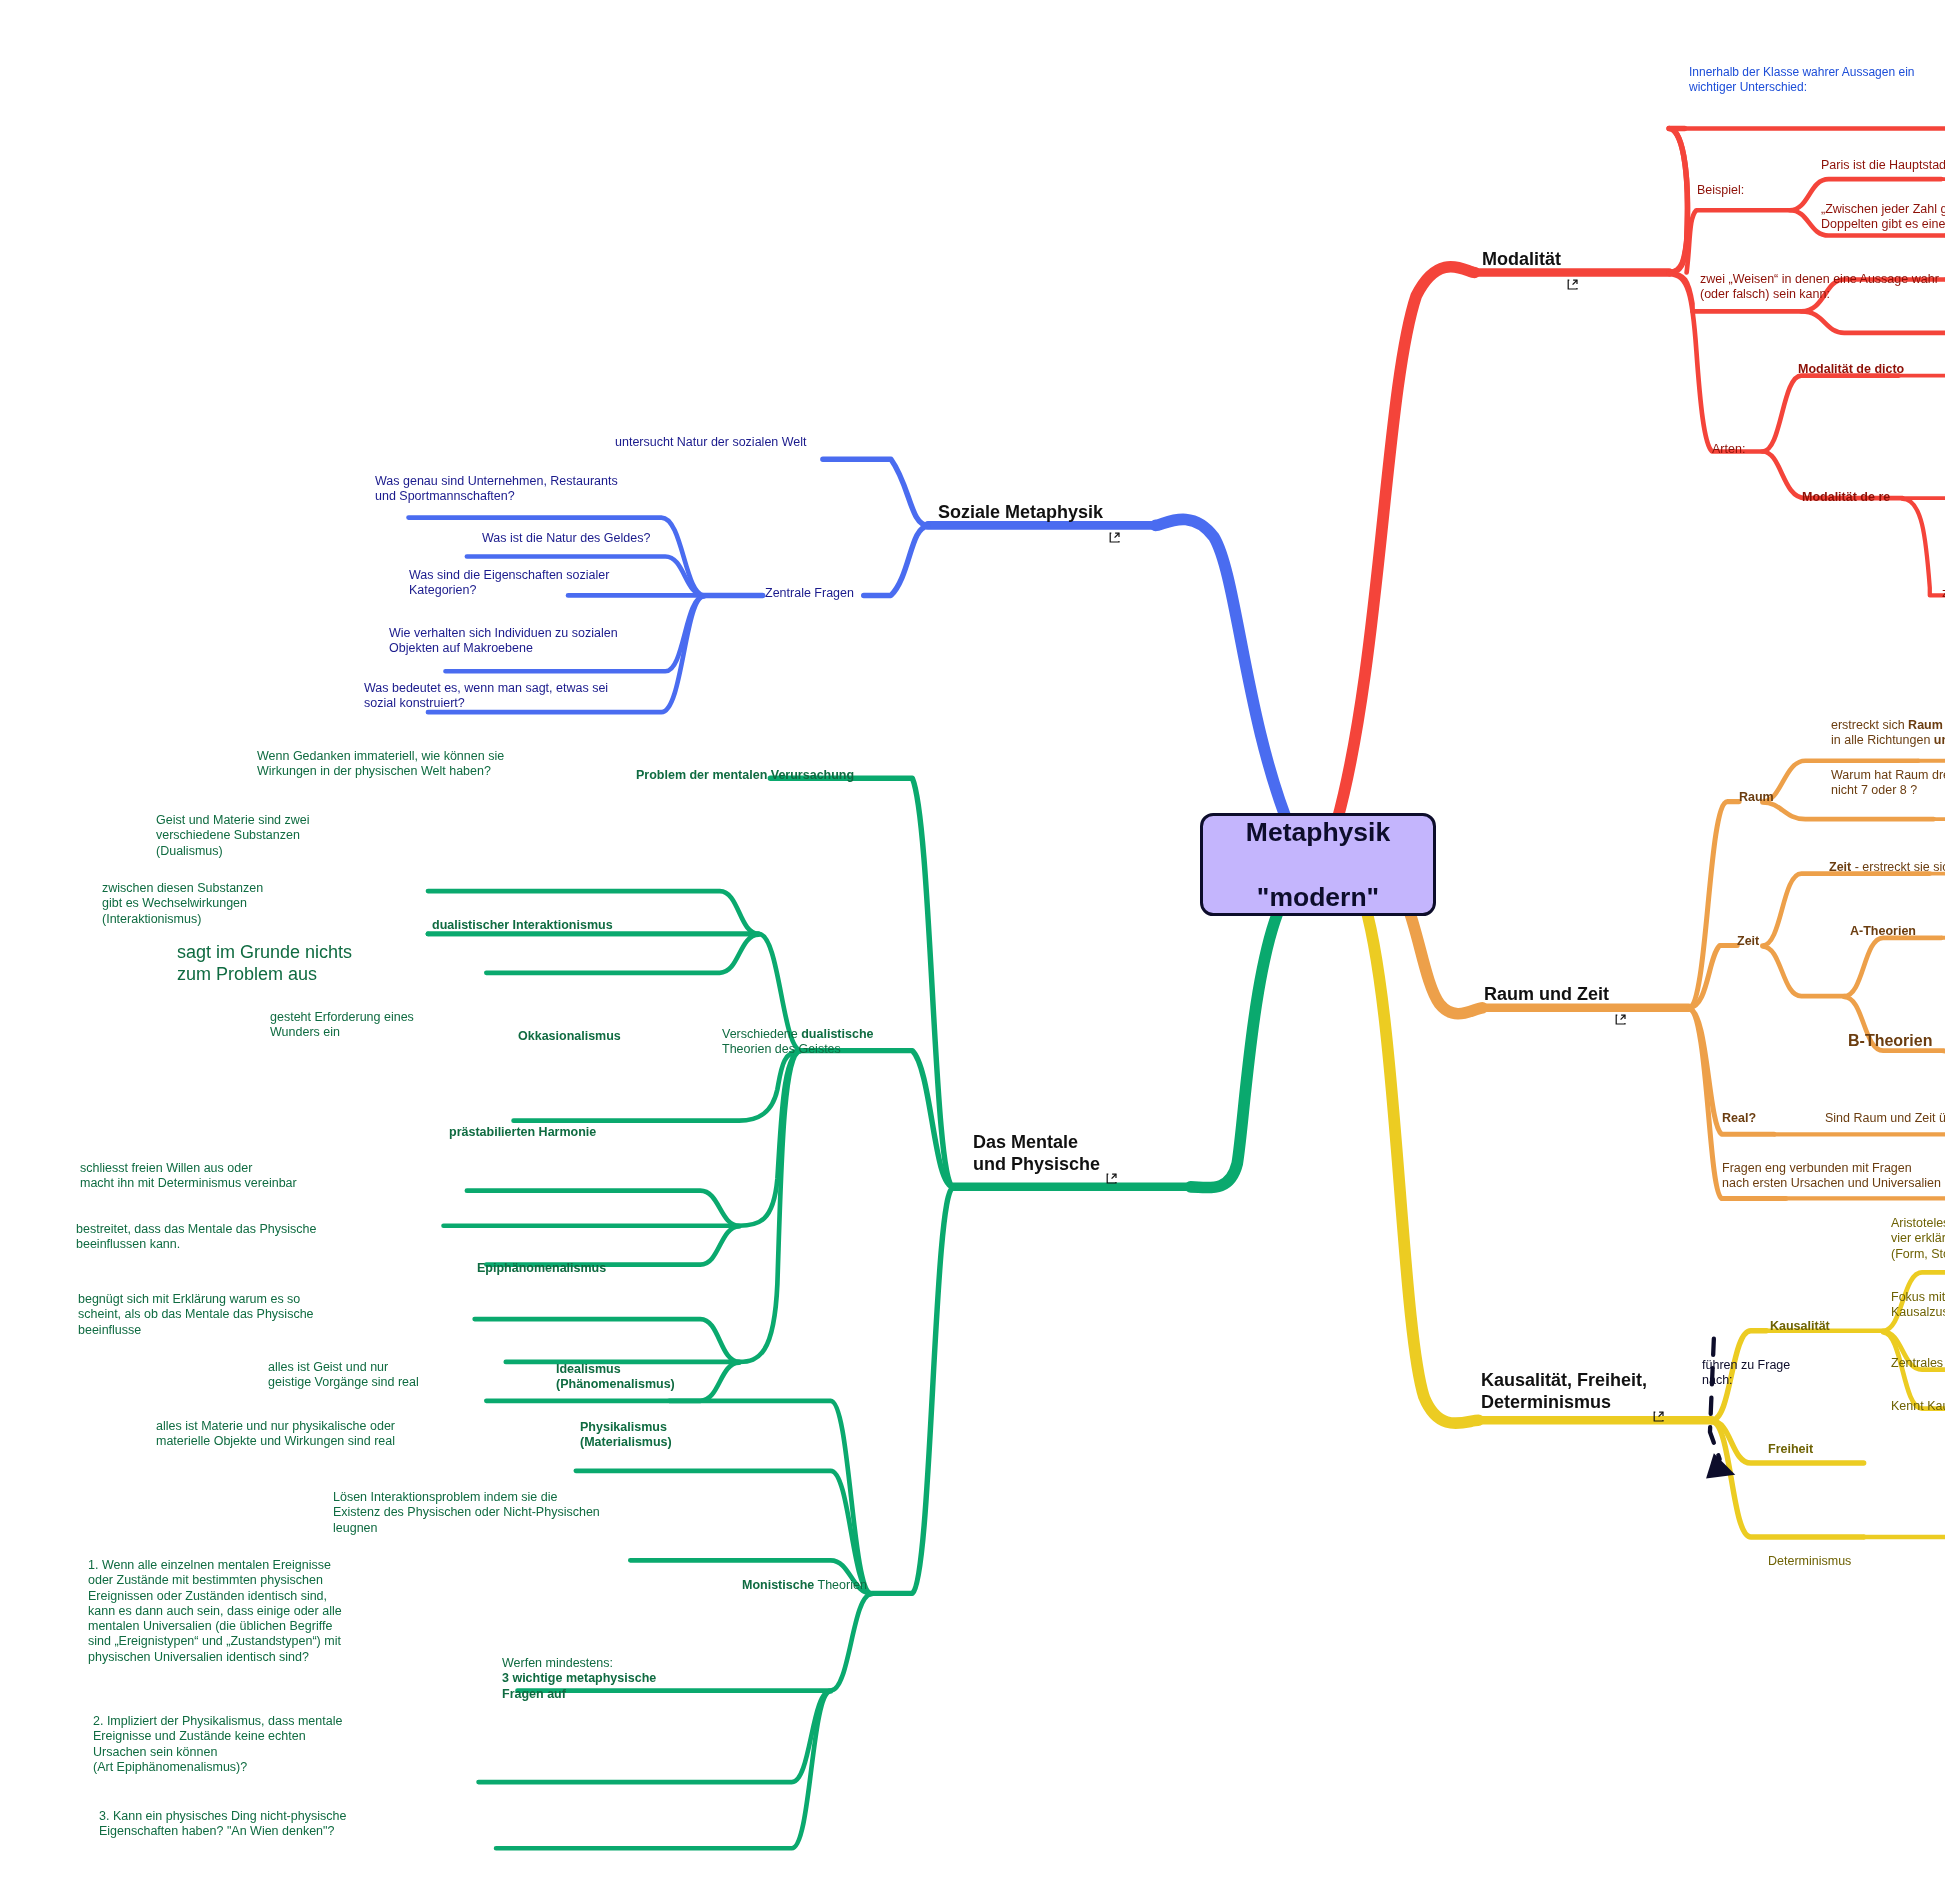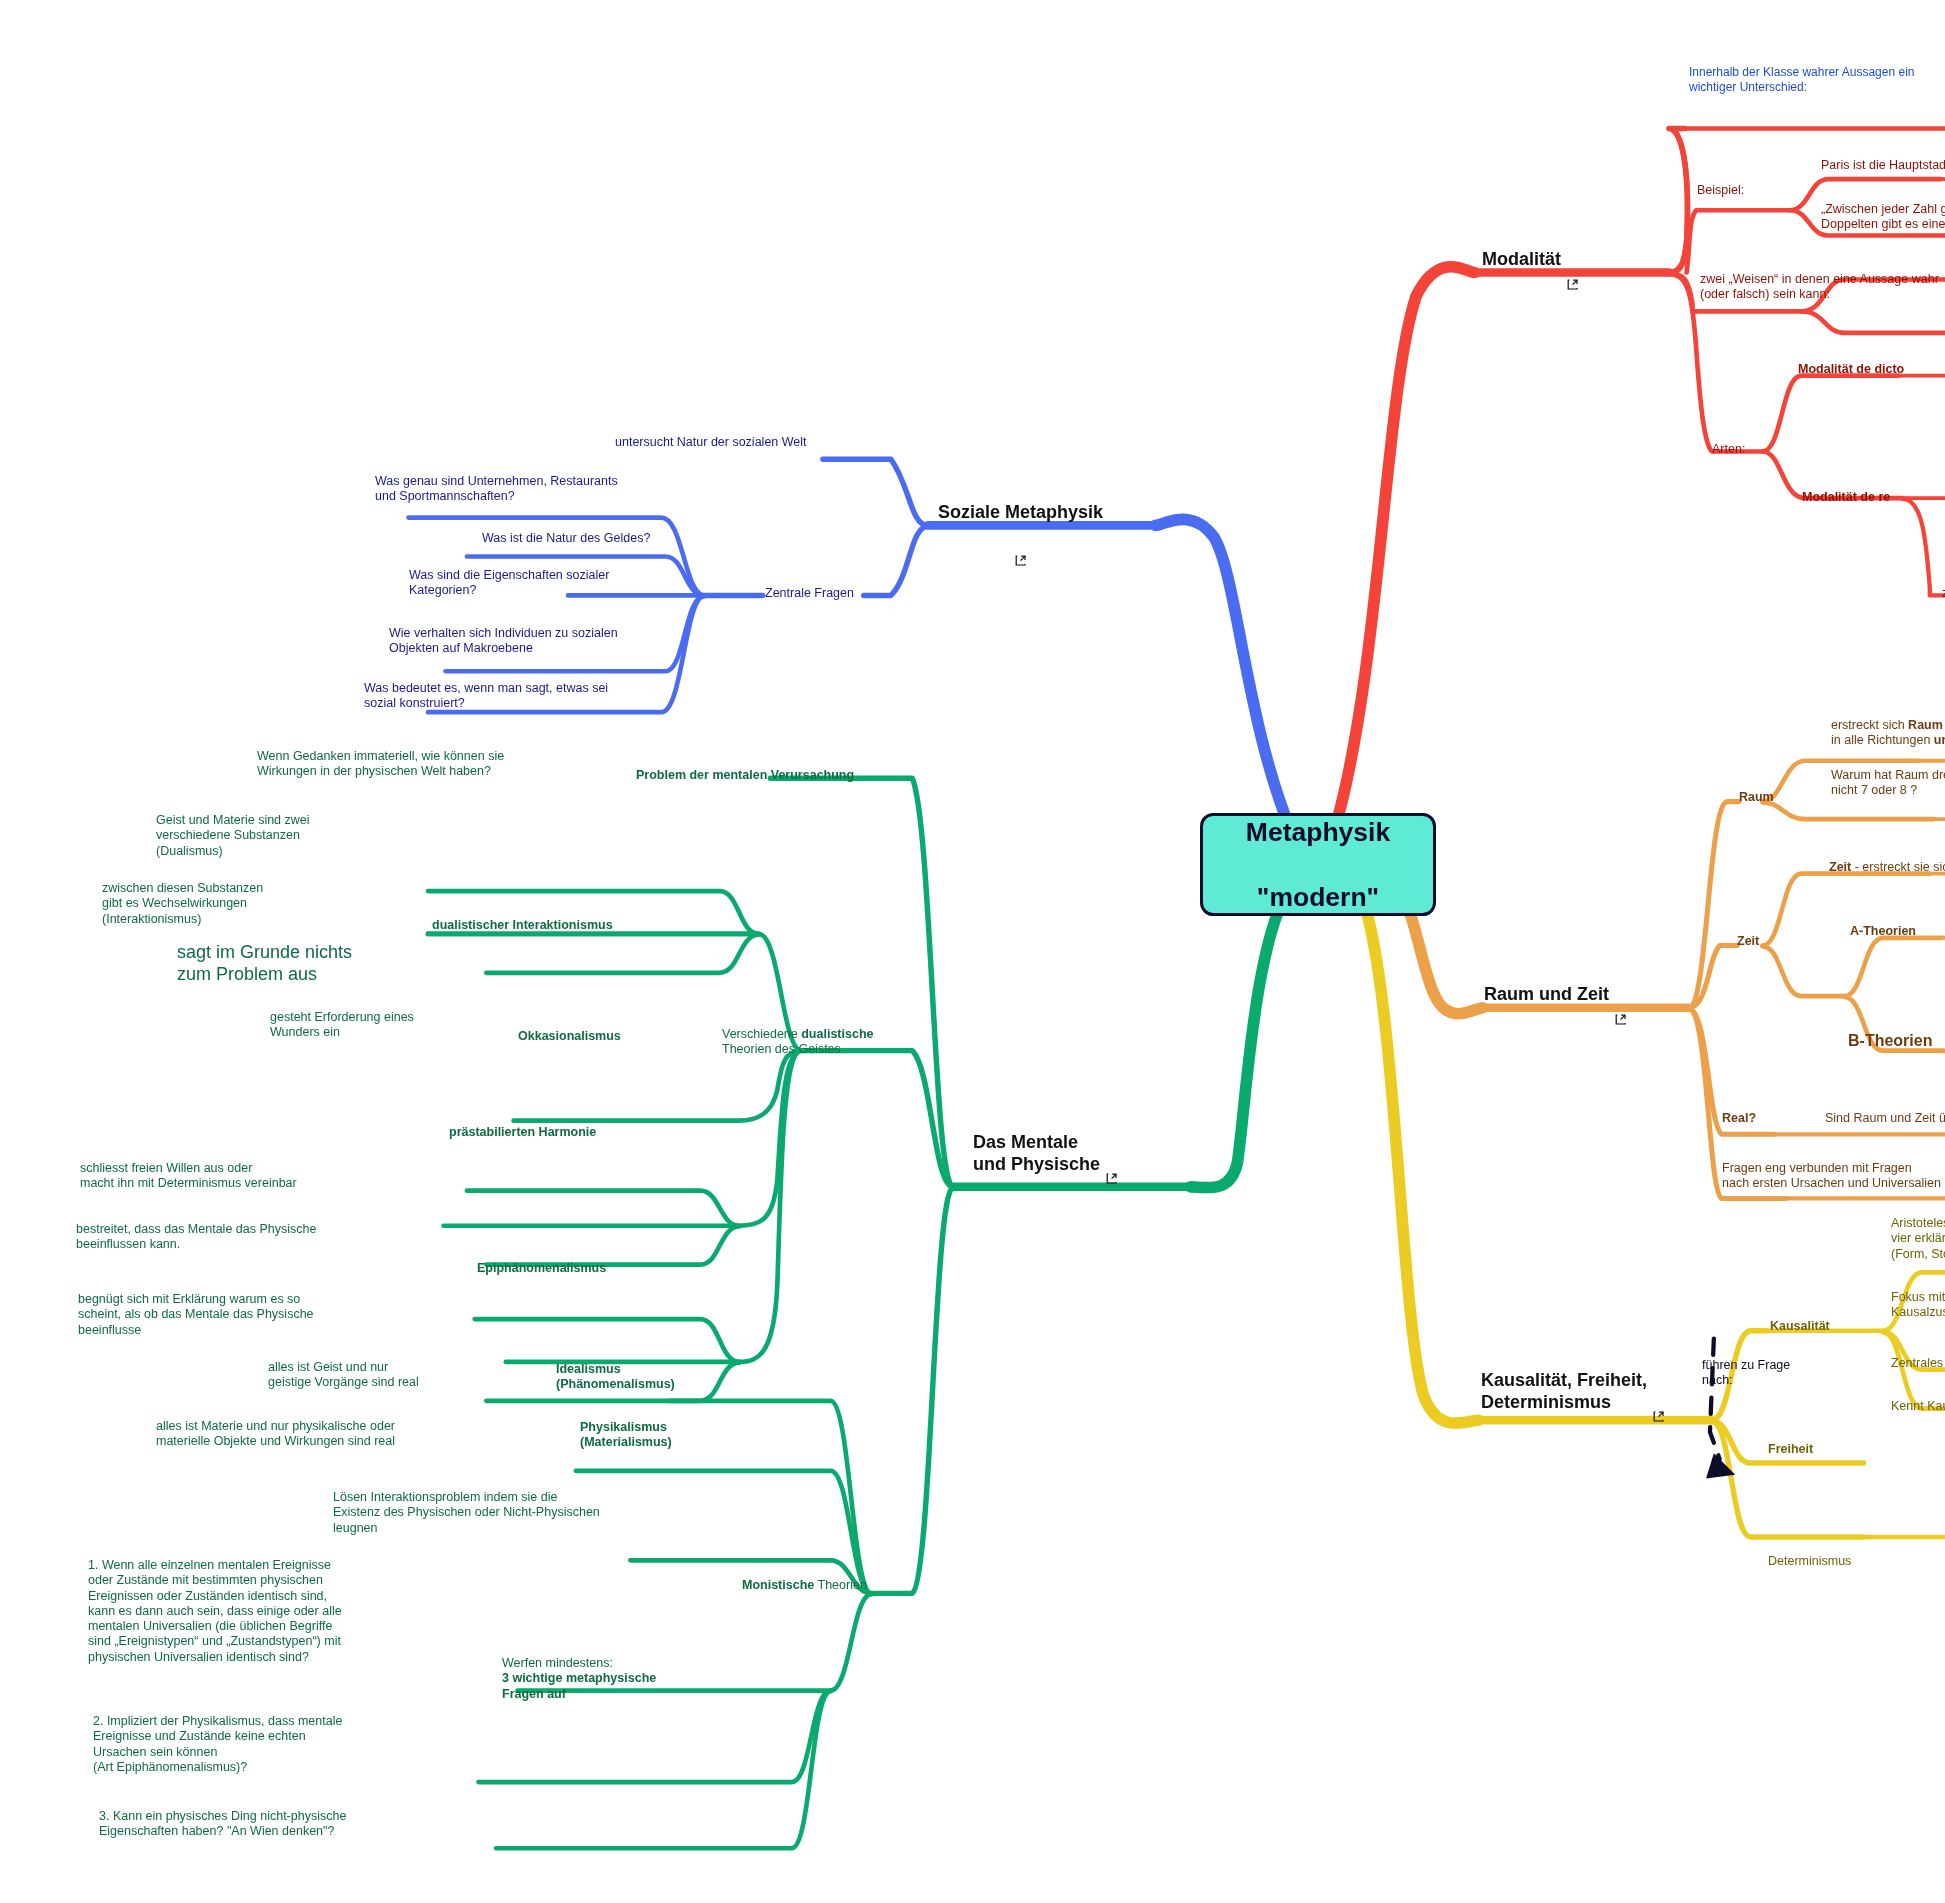--- a/index.html
+++ b/index.html
@@ -1,21 +1,21 @@
 <!DOCTYPE html>
 <html style="font-size:6.2px"><head>
 <meta charset="utf-8">
 <style>
   html,body{margin:0;padding:0;background:#fff;}
   body{font-family:"Liberation Sans", sans-serif;}
   #stage{position:relative;width:2862px;height:1904px;background:#fff;overflow:hidden;}
   svg.lines{position:absolute;left:0;top:0;width:2862px;height:1904px;pointer-events:none;}
   .node{position:absolute;line-height:1.22;white-space:pre-line;}
   .root{
-    border:3.5px solid #0d0d2b;border-radius:13.2px;background:#5eead4;
+    border:3.5px solid #0d0d2b;border-radius:13.2px;background:#c4b5fd;
     display:flex;align-items:center;justify-content:center;text-align:center;
     font-weight:bold;color:#0d0d2b;
   }
   .mainlabel{font-weight:bold;color:#111;display:flex;align-items:center;gap:5.4px;}
   .mainlabel .txt{white-space:pre-line;}
   .ext{display:inline-block;width:13.2px;height:13.2px;flex:0 0 auto;}
   .b{font-weight:bold;}
 </style>
 </head>
 <body>
@@ -174,21 +174,21 @@
   <div class="node" style="left:1700px;top:272px;font-size:12.5px;color:#8d1007;">zwei „Weisen“ in denen eine Aussage wahr
 (oder falsch) sein kann:</div>
 
   <div class="node" style="left:1712px;top:442px;font-size:12.5px;color:#8d1007;">Arten:</div>
   <div class="node b" style="left:1798px;top:362px;font-size:12.5px;color:#8d1007;">Modalität de dicto</div>
 
   <div class="node b" style="left:1802px;top:490px;font-size:12.5px;color:#8d1007;">Modalität de re</div>
 
   <div class="node" style="left:1942px;top:586px;font-size:12.5px;color:#8d1007;">zwei Arten:</div>
 
-  <div class="node mainlabel" style="left:938px;top:502px;font-size:18px;flex-direction:column;">
+  <div class="node mainlabel" style="left:938px;top:502px;font-size:18px;">
     <span class="txt">Soziale Metaphysik</span>
     <span class="ext">
       <svg viewBox="0 0 24 24" width="13.2" height="13.2" fill="none" stroke="#111" stroke-width="2.2">
           <path d="M6 4H4v16h16v-2"></path>
           <path d="M13 4h7v7"></path>
           <path d="M20 4l-8 8"></path>
         </svg>
     </span>
   </div>
   <div class="node" style="left:615px;top:435px;font-size:12.5px;color:#1a1a8c;">untersucht Natur der sozialen Welt</div>

